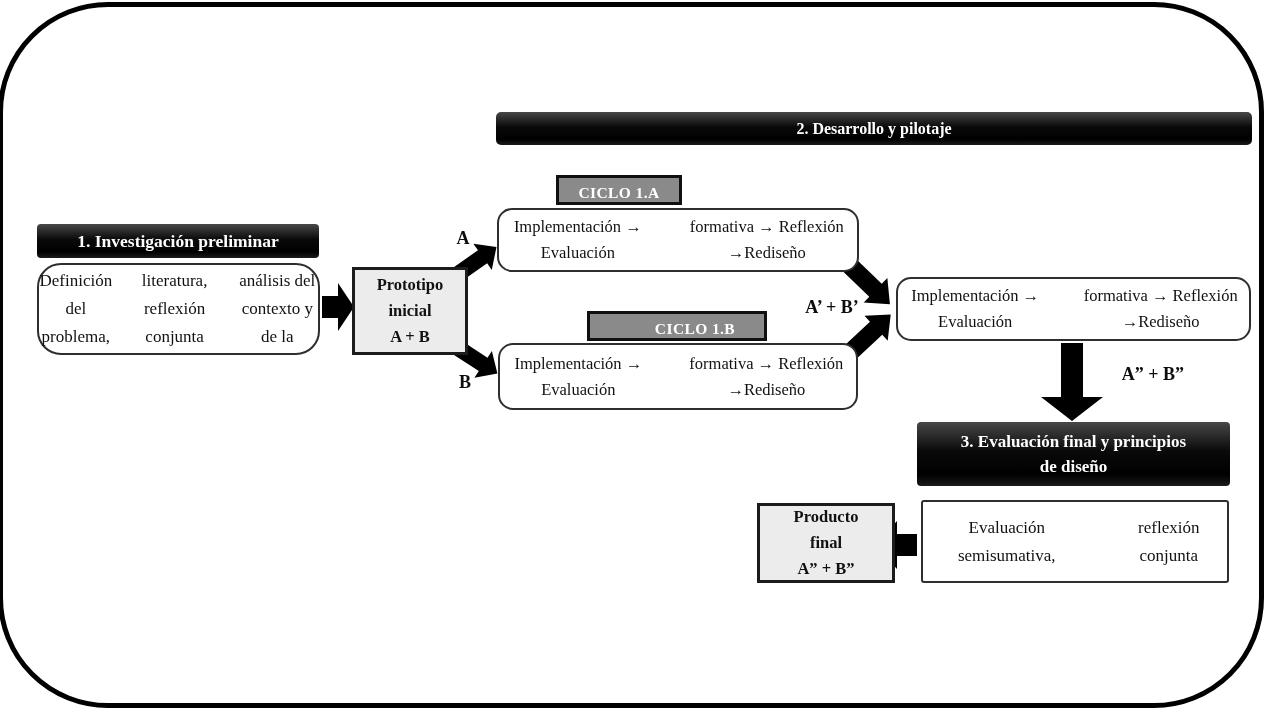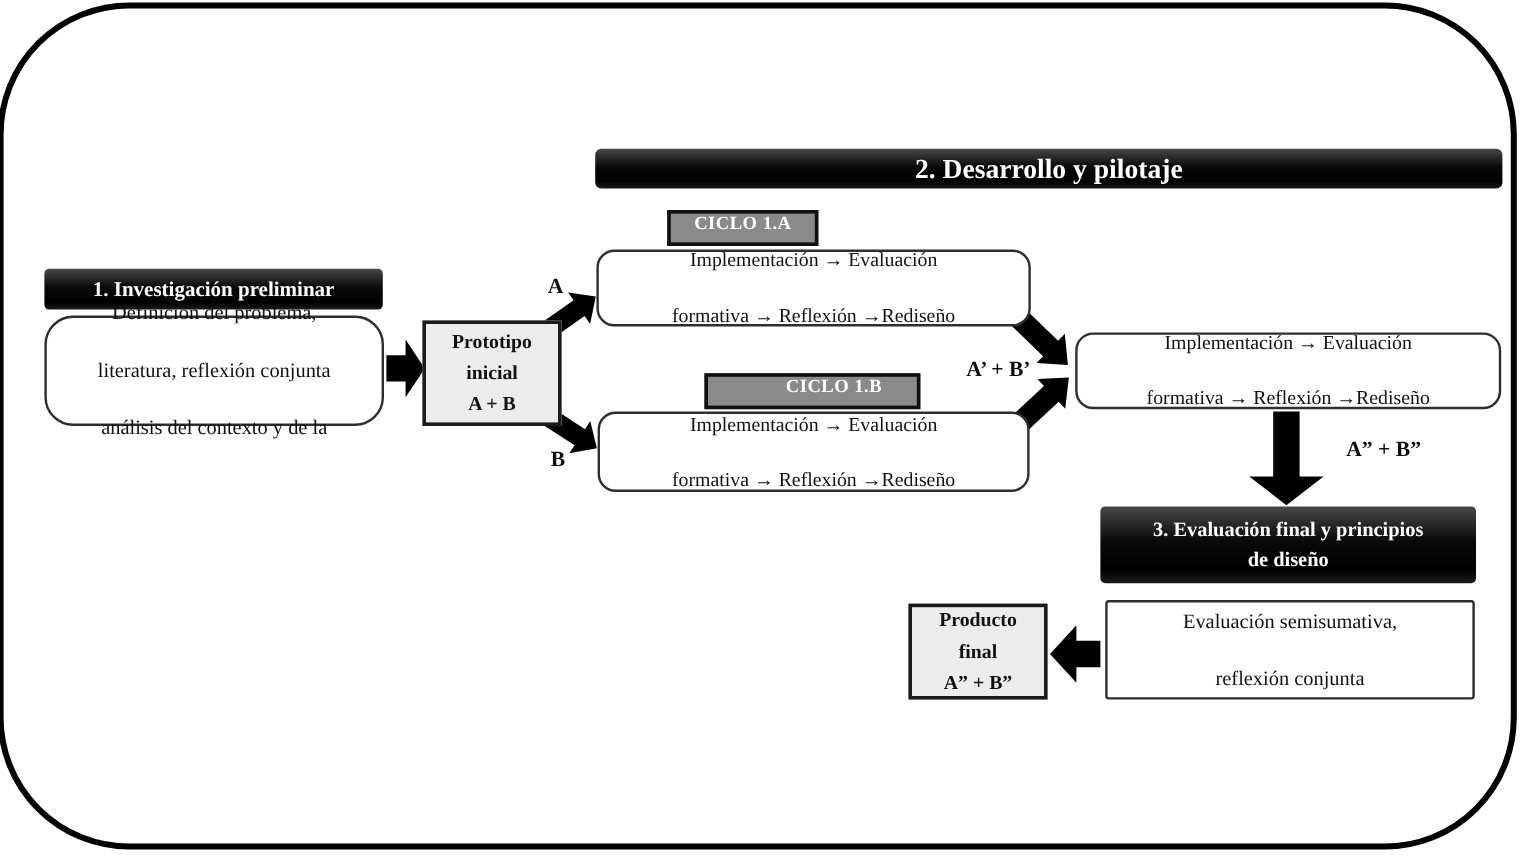--- a/index.html
+++ b/index.html
@@ -12,52 +12,52 @@
     border:5px solid #000;border-radius:110px;
   }
   .arrows{position:absolute;left:0;top:0;width:1280px;height:720px;pointer-events:none;}
 
   .blackbox{
     position:absolute;display:flex;flex-direction:column;align-items:center;justify-content:center;
     background:linear-gradient(180deg,#484848 0%,#0a0a0a 45%,#000 82%,#1b1b1b 100%);
     color:#fff;font-weight:bold;text-align:center;border-radius:4px;
   }
   .graybox{
-    position:absolute;display:flex;align-items:flex-start;justify-content:center;
+    position:absolute;display:flex;align-items:flex-end;justify-content:center;
     background:#8a8a8a;border:3px solid #101010;color:#fff;font-weight:bold;
     font-size:15.5px;letter-spacing:.4px;box-sizing:border-box;text-align:center;
   }
   .roundbox{
-    position:absolute;display:flex;flex-direction:column;align-items:center;justify-content:center;
+    position:absolute;display:flex;flex-direction:row;align-items:center;justify-content:center;
     background:#fff;border:2px solid #2e2e2e;border-radius:15px;text-align:center;box-sizing:border-box;gap:20px;
   }
   .litebox{
     position:absolute;display:flex;flex-direction:column;align-items:center;justify-content:center;
     background:#ececec;border:3px solid #1c1c1c;font-weight:bold;text-align:center;box-sizing:border-box;
     font-size:16.5px;line-height:26px;
   }
   .lbl{position:absolute;font-weight:bold;font-size:18px;text-align:center;color:#0d0d0d;}
 
   #s1-header{left:37px;top:224px;width:282px;height:34px;font-size:17.5px;}
   #s1-box{left:37px;top:263px;width:283px;height:92px;font-size:17px;line-height:28px;border-radius:24px;}
   #proto-box{left:352px;top:267px;width:116px;height:88px;}
   #label-a{left:448px;top:228px;width:30px;}
   #label-b{left:450px;top:372px;width:30px;}
-  #banner2{left:496px;top:124px;width:756px;height:33px;font-size:23px;border-radius:5px;}
+  #banner2{left:496px;top:112px;width:756px;height:33px;font-size:16px;border-radius:5px;}
   #c1a-header{left:556px;top:175px;width:126px;height:30px;}
   #c1a-box{left:497px;top:208px;width:362px;height:64px;font-size:16.5px;line-height:26px;}
   #c1b-header{left:587px;top:311px;width:180px;height:30px;padding-left:36px;}
   #c1b-box{left:498px;top:343px;width:360px;height:67px;font-size:16.5px;line-height:26px;}
   #label-ab1{left:793px;top:297px;width:78px;}
   #c2-header{left:983px;top:243px;width:184px;height:30px;}
   #c2-box{left:896px;top:277px;width:355px;height:64px;font-size:16.5px;line-height:26px;}
   #label-ab2{left:1098px;top:364px;width:110px;}
   #s3-header{left:917px;top:422px;width:313px;height:64px;font-size:17px;line-height:25px;}
   #final-box{left:921px;top:500px;width:308px;height:83px;font-size:17px;line-height:28px;border-radius:3px;}
-  #product-box{left:757px;top:503px;width:116px;height:80px;}
+  #product-box{left:757px;top:503px;width:138px;height:80px;}
 </style>
 </head>
 <body>
 
 <div class="canvas">
 
   <div class="frame"></div>
 
   <svg class="arrows" viewBox="0 0 1280 720" xmlns="http://www.w3.org/2000/svg">
     <polygon fill="#000" points="322,296 338,296 338,283 354,307 338,331 338,318 322,318"></polygon>

